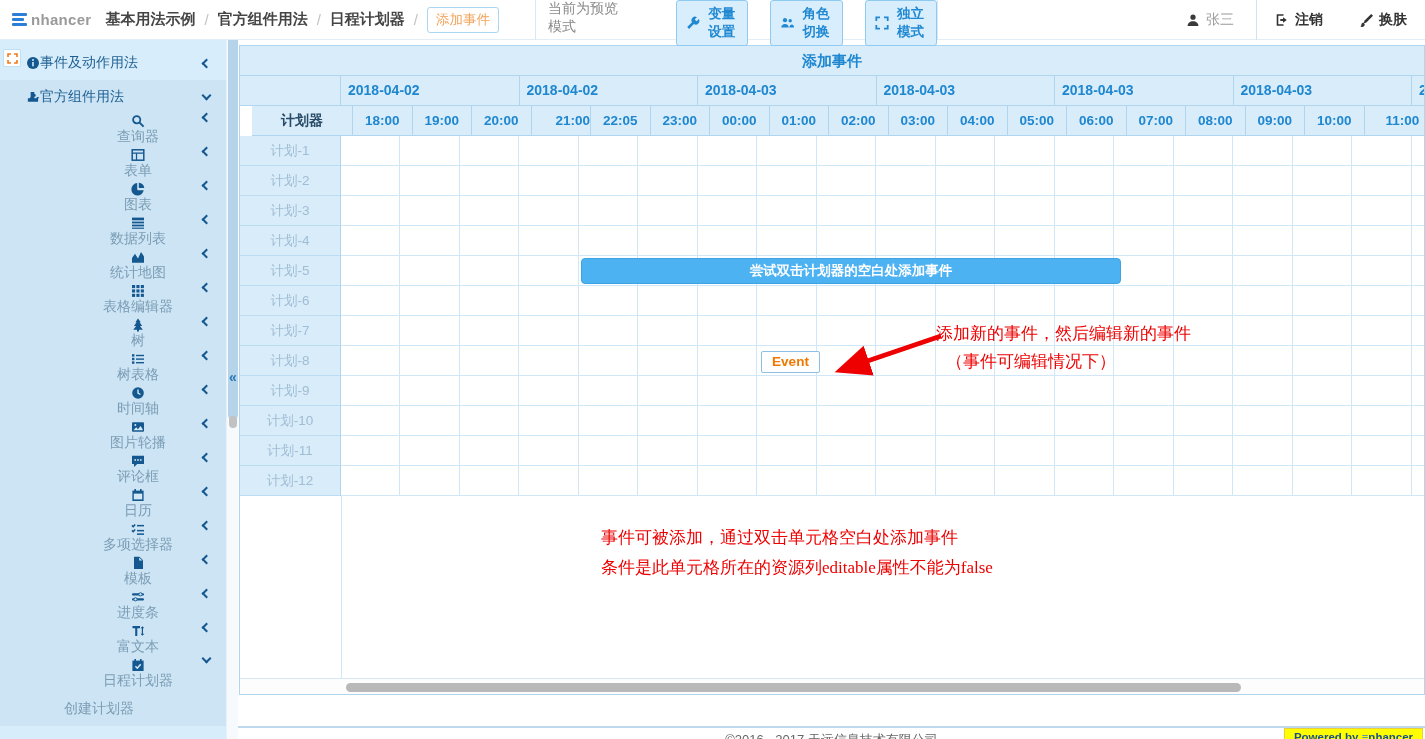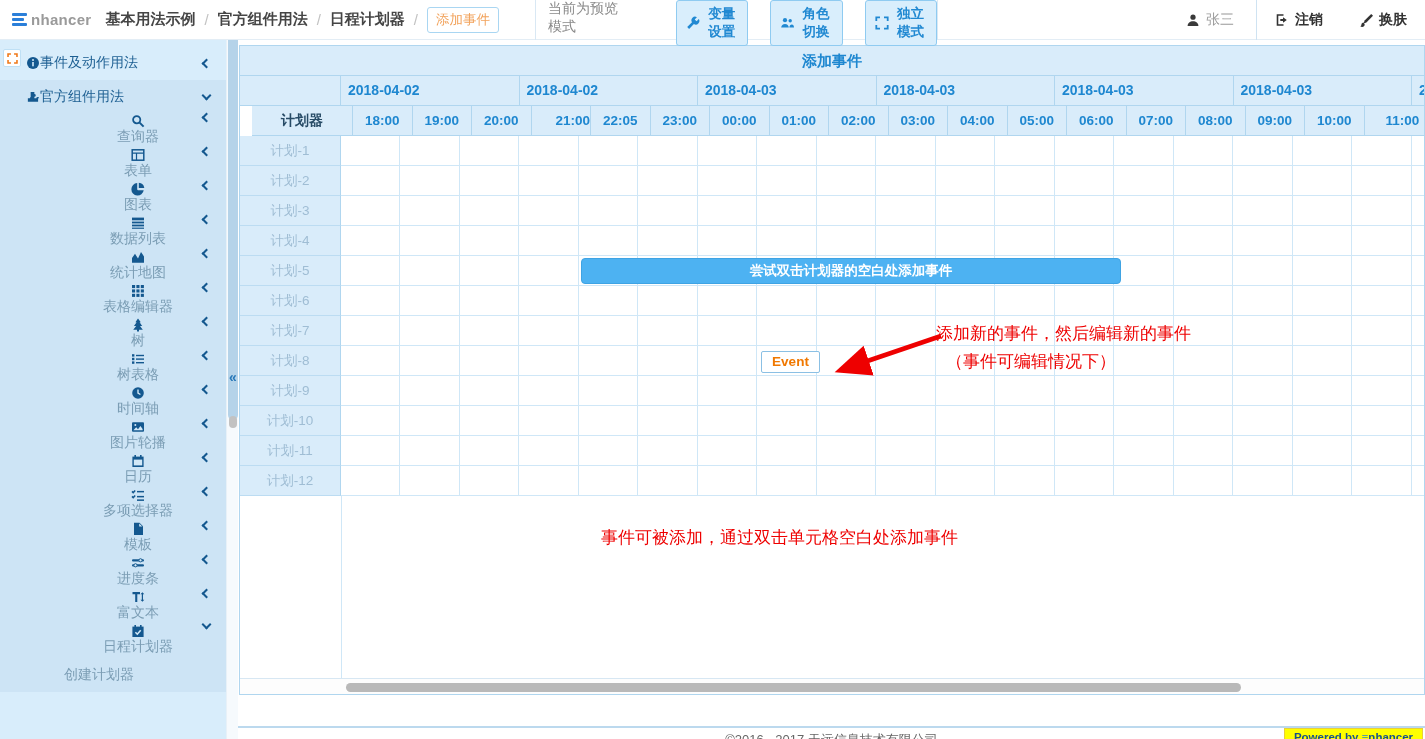--- a/index.html
+++ b/index.html
@@ -286,20 +286,30 @@
       <span class="side-icon"><svg width="14" height="14" viewBox="0 0 14 14" fill="currentColor">
           <rect x="1" y="2.2" width="12" height="9.6" rx="1"></rect>
           <path fill="#d2e8f7" d="M2.4 10.3l2.8-3 1.8 1.9 2.4-3.2 2.2 3v1.3z"></path>
           <circle cx="4.3" cy="5" r="1" fill="#d2e8f7"></circle>
         </svg></span>
       <span class="side-label">图片轮播</span>
       <span class="chev left"></span>
     </div>
     <div class="side-item lvl2 region">
       <span class="side-icon"><svg width="14" height="14" viewBox="0 0 14 14" fill="currentColor">
+          <path d="M1 1.8h12V10H6.2L3 13v-3H1z"></path>
+          <circle cx="4.2" cy="5.9" r=".9" fill="#d2e8f7"></circle>
+          <circle cx="7" cy="5.9" r=".9" fill="#d2e8f7"></circle>
+          <circle cx="9.8" cy="5.9" r=".9" fill="#d2e8f7"></circle>
+        </svg></span>
+      <span class="side-label">评论框</span>
+      <span class="chev left"></span>
+    </div>
+    <div class="side-item lvl2 region">
+      <span class="side-icon"><svg width="14" height="14" viewBox="0 0 14 14" fill="currentColor">
           <path d="M1.4 2.6h11.2V13H1.4z"></path>
           <rect x="2.8" y="5.6" width="8.4" height="5.8" fill="#d2e8f7"></rect>
           <rect x="3.4" y="1" width="1.6" height="2.6"></rect>
           <rect x="9" y="1" width="1.6" height="2.6"></rect>
         </svg></span>
       <span class="side-label">日历</span>
       <span class="chev left"></span>
     </div>
     <div class="side-item lvl2 region">
       <span class="side-icon"><svg width="14" height="14" viewBox="0 0 14 14" fill="currentColor">
@@ -452,20 +462,21 @@
       <defs>
         <marker id="ah" markerWidth="9" markerHeight="8" refX="6.5" refY="3.5" orient="auto">
           <path d="M0 0 L8 3.5 L0 7 z" fill="#ee0000"></path>
         </marker>
       </defs>
       <line x1="122" y1="10" x2="22" y2="44" stroke="#ee0000" stroke-width="4.5" marker-end="url(#ah)"></line>
     </svg>
     <div class="note-red" style="left:696px; top:276px;">添加新的事件，然后编辑新的事件</div>
     <div class="note-red" style="left:706px; top:304px;">（事件可编辑情况下）</div>
     <div class="note-red" style="left:361px; top:480px;">事件可被添加，通过双击单元格空白处添加事件</div>
+    <div class="note-red" style="left:361px; top:510px;">条件是此单元格所在的资源列editable属性不能为false</div>
 
     <div class="hscroll">
       <div class="hthumb"></div>
     </div>
   </section>
 
   <div class="footer-line"></div>
   <div class="copyright">©2016 - 2017 天远信息技术有限公司</div>
   <div class="powered">
     <span>Powered by</span>

